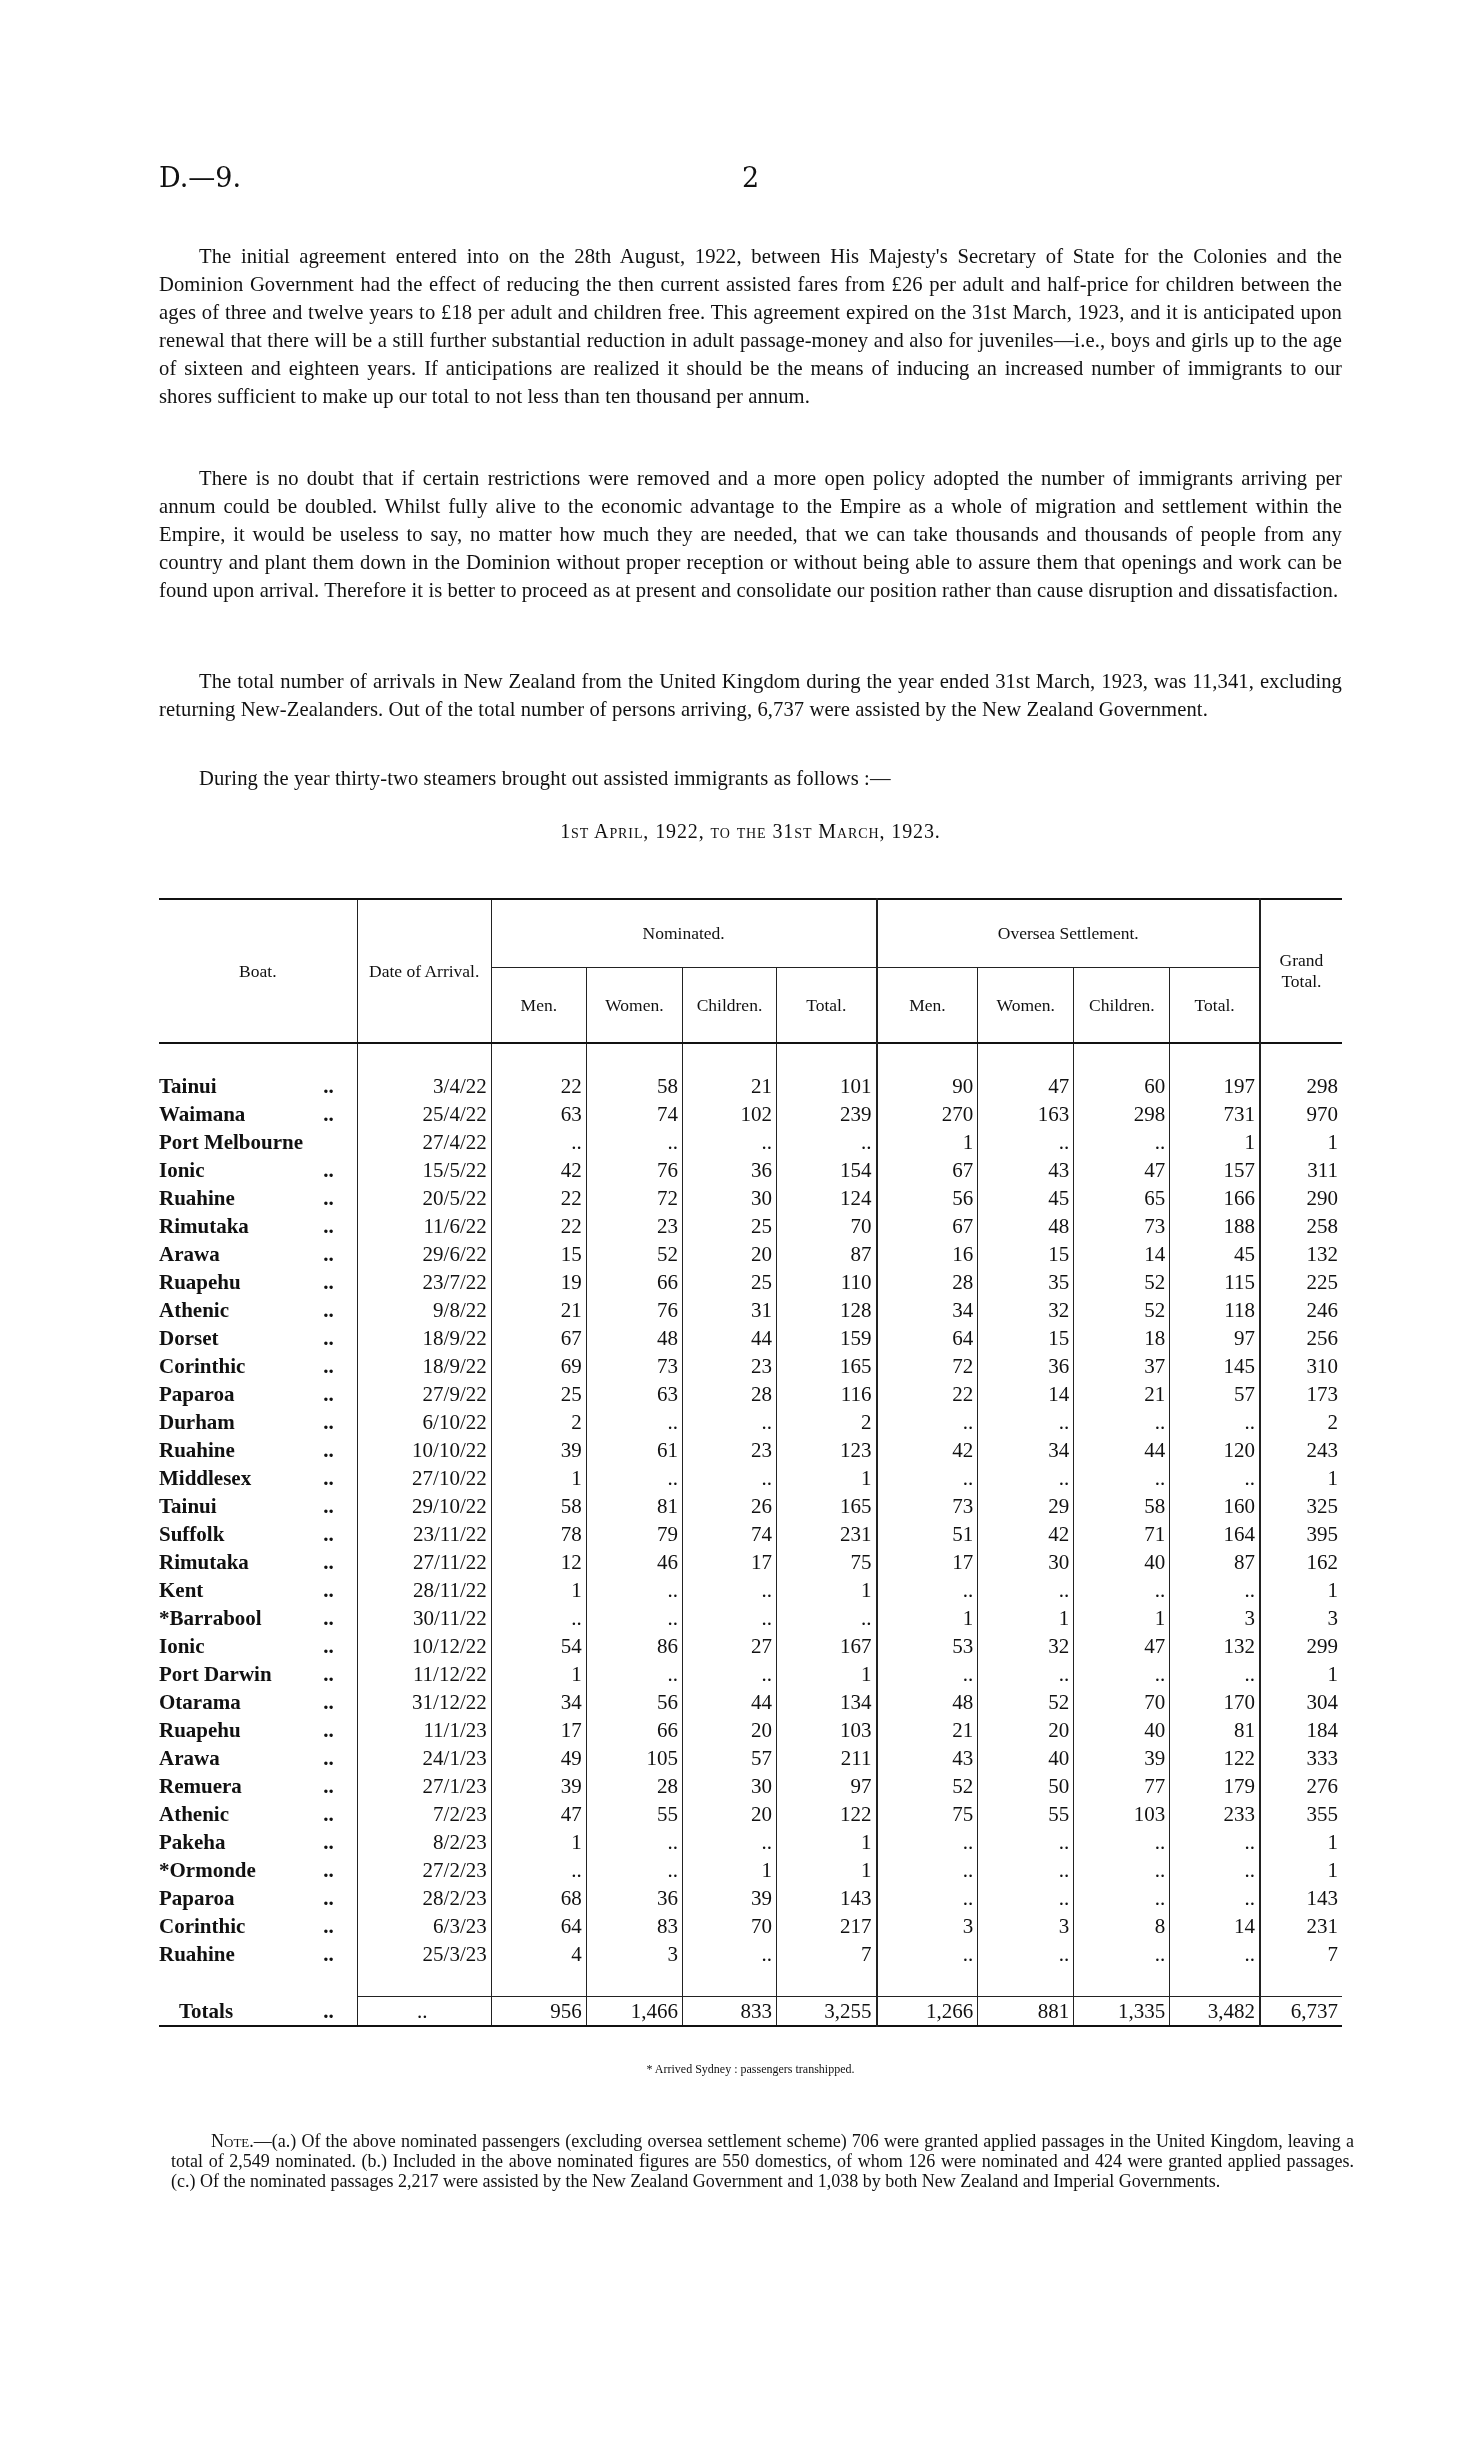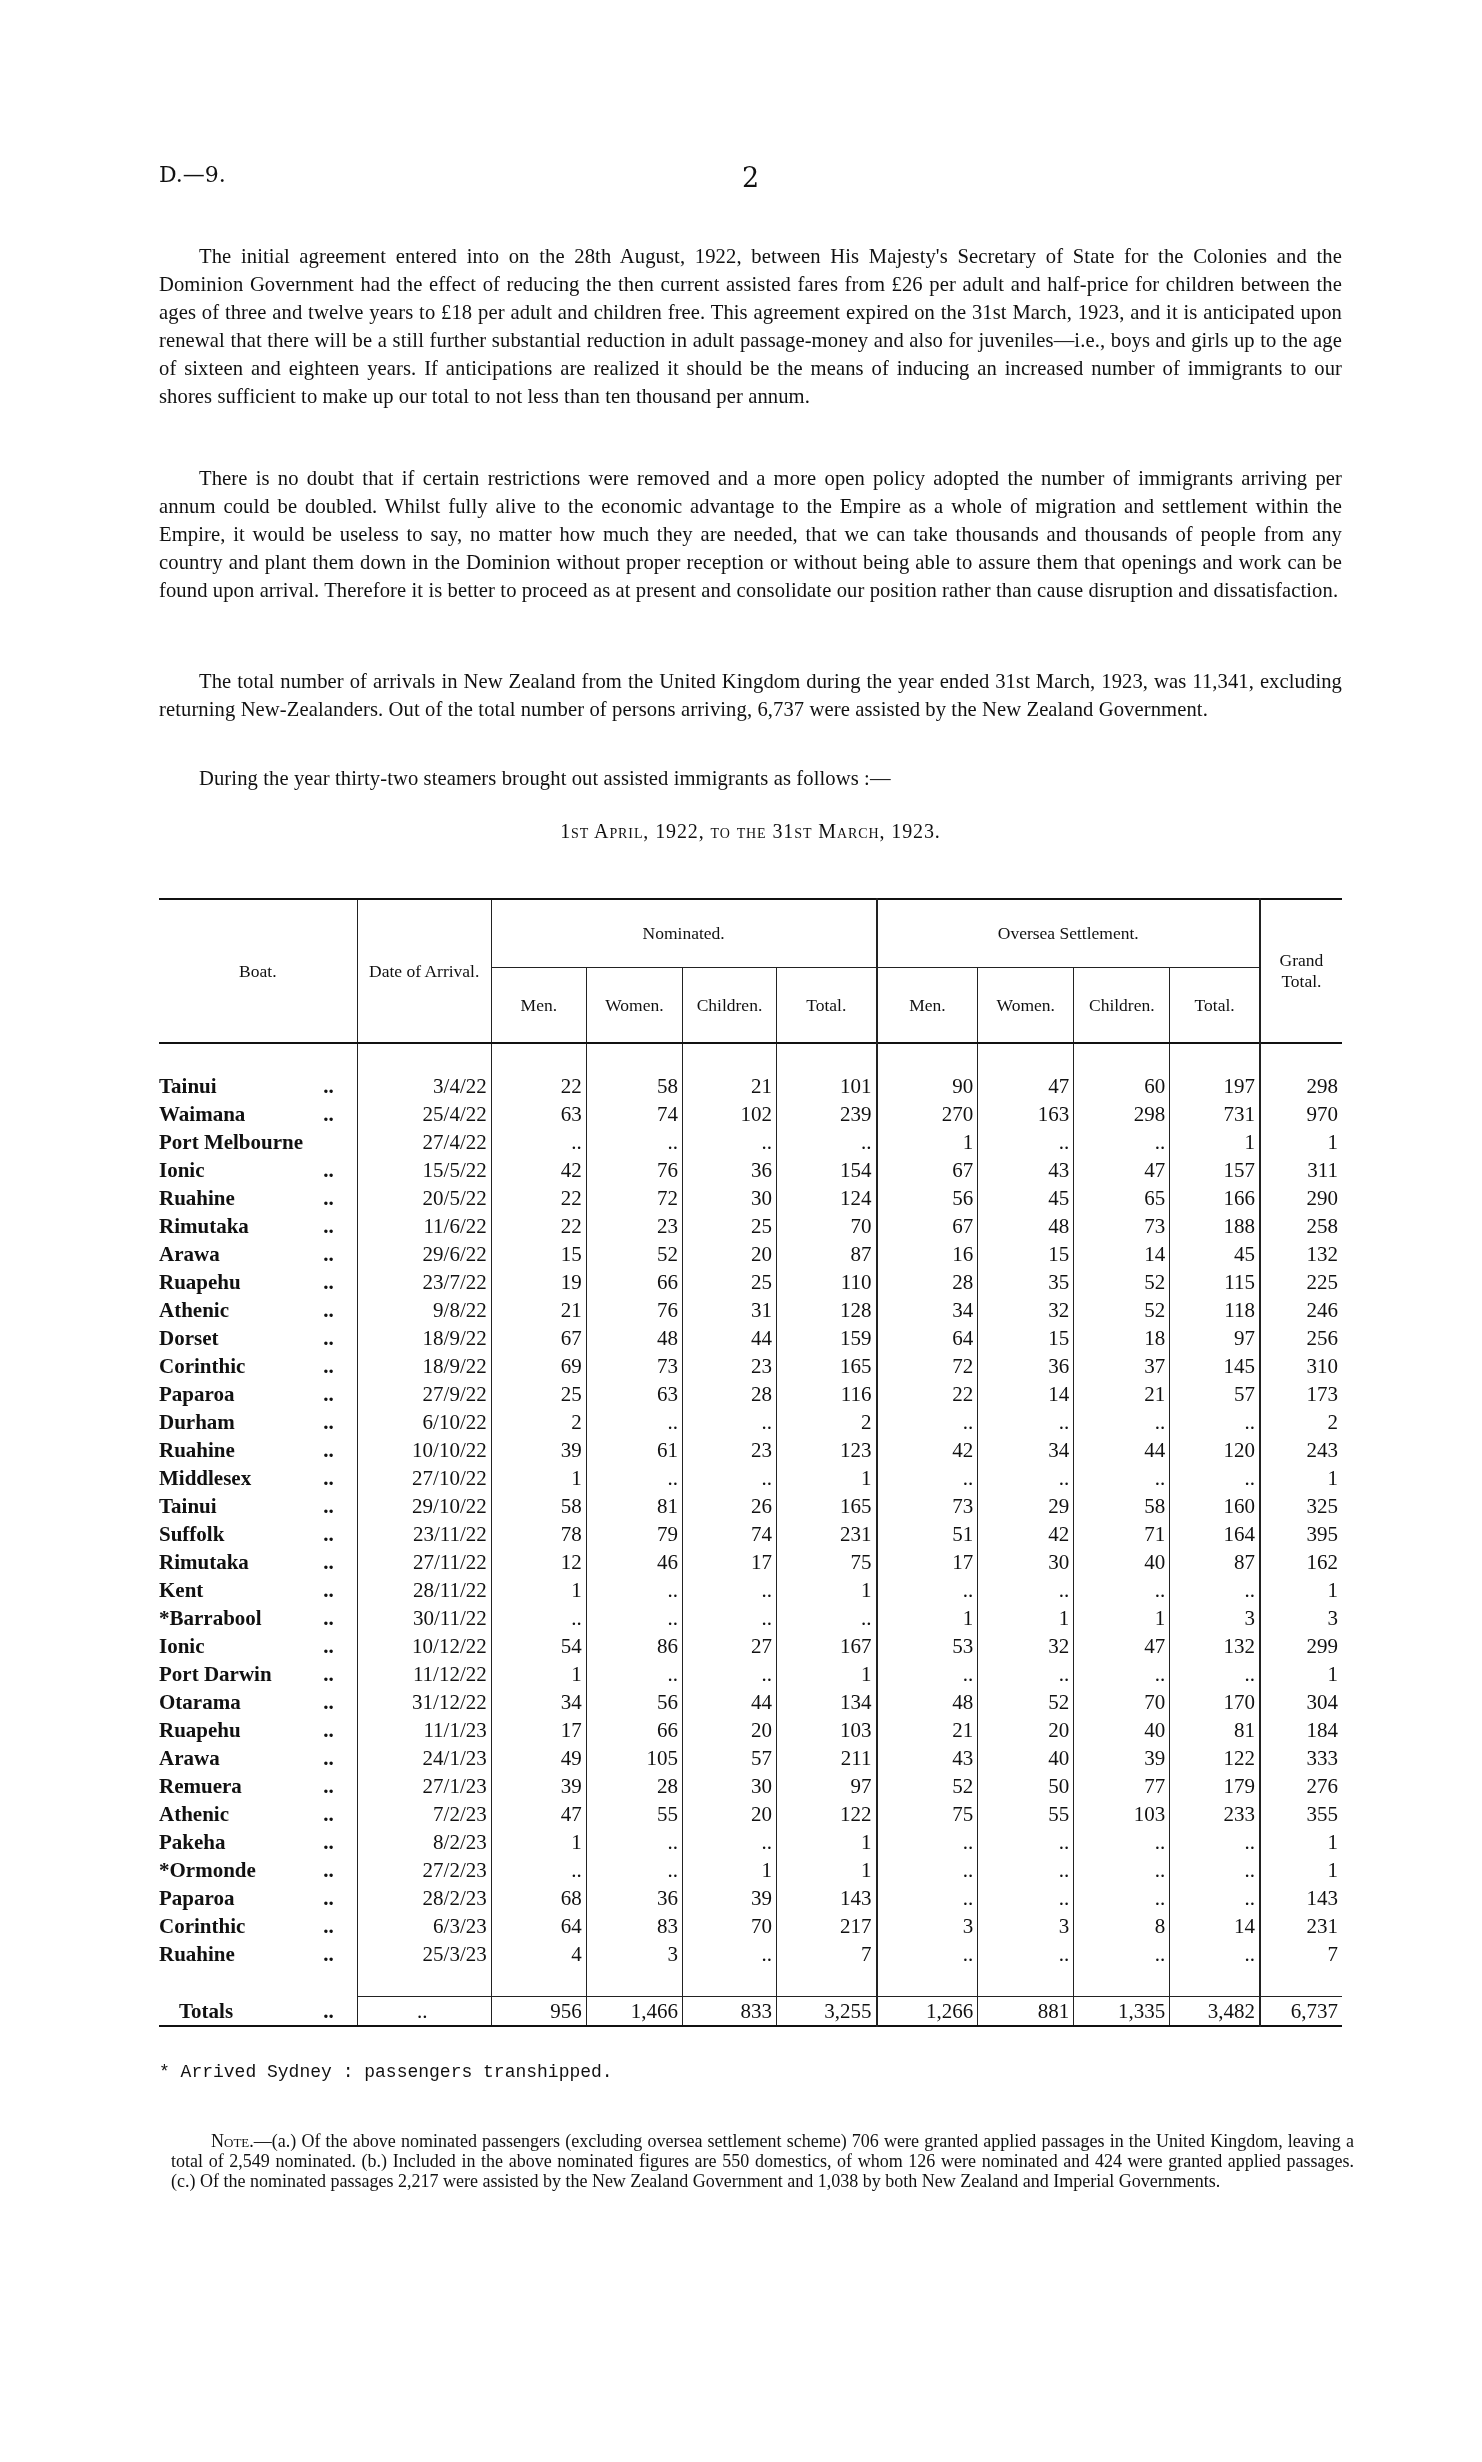--- a/index.html
+++ b/index.html
@@ -1,20 +1,20 @@
 <!DOCTYPE html>
 <html style="font-size:10.8px"><head>
 <meta charset="utf-8">
 <style>
   html, body { margin: 0; padding: 0; background: #ffffff; }
   body {
     width: 1483px; height: 2462px; position: relative; overflow: hidden;
     font-family: "DejaVu Serif", "Liberation Serif", serif; color: #111;
   }
-  .page-ref { position: absolute; left: 159px; top: 162px; font-size: 22px; }
+  .page-ref { position: absolute; left: 159px; top: 162px; font-size: 27px; }
   .page-num { position: absolute; left: 742px; top: 162px; font-size: 27px; }
   .para {
     position: absolute; left: 159px; width: 1183px; font-size: 20.6px; line-height: 28px;
     text-align: justify; text-indent: 40px; margin: 0;
     font-family: "Liberation Serif", serif; letter-spacing: 0.1px;
   }
   .caption {
     position: absolute; left: 159px; width: 1183px; text-align: center;
     font-family: "Liberation Serif", serif; font-size: 20px; line-height: 28px;
     font-variant: small-caps; letter-spacing: 0.9px;
@@ -29,21 +29,21 @@
   table.data .top-rule { border-top: 2px solid #111; }
   table.data .head-bottom { border-bottom: 2px solid #111; }
   table.data td { padding: 0 4px 0 0; line-height: 28px; height: 28px; text-align: right; white-space: nowrap; }
   table.data td.boat { text-align: left; padding-left: 0; font-weight: bold; }
   table.data td.boat .dots { float: right; padding-right: 19px; }
   .vl { border-left: 1px solid #222; }
   .dvl { border-left: 2.7px double #222; }
   .sep-row td { height: 28px; line-height: 28px; }
   .totals-row td { height: 67px; line-height: 67px; border-top: 1.3px solid #222; border-bottom: 2px solid #111; }
   .totals-row td.boat { border-top: none; text-indent: 20px; }
-  .footnote { position: absolute; left: 159px; width: 1183px; top: 2062px; font-family: Liberation Mono, monospace; font-size: 18px; }
+  .footnote { position: absolute; left: 159px; width: 1183px; top: 2062px; text-align: center; font-family: Liberation Serif, serif; font-size: 12px; }
   .note {
     position: absolute; left: 159px; width: 1183px; top: 2119px; font-family: "Liberation Serif", serif;
     font-size: 18px; line-height: 20px; text-align: justify; text-indent: 40px; margin: 12px;
   }
   .note .sc { font-variant: small-caps; }
 </style>
 </head>
 <body>
 
 <div class="page-ref">D.—9.</div>

